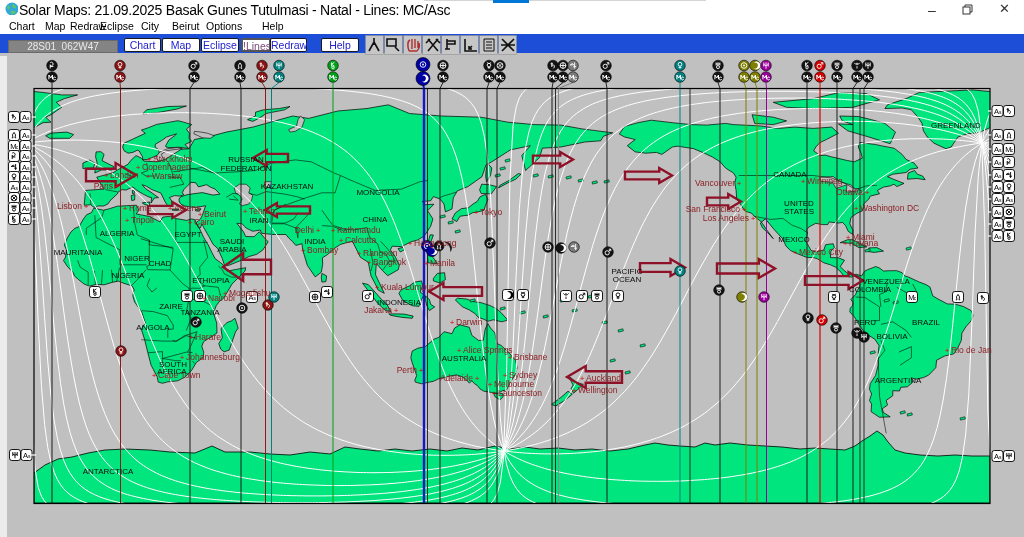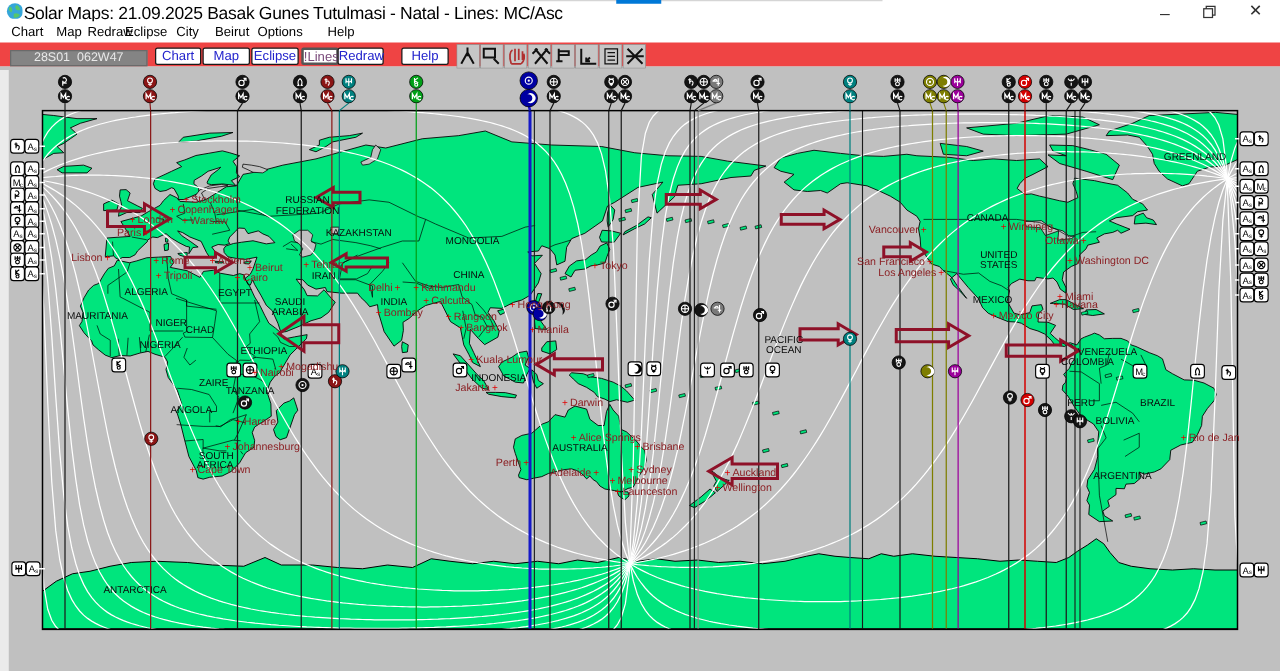--- a/index.html
+++ b/index.html
@@ -1,20 +1,20 @@
 <!DOCTYPE html>
 <html><head><meta charset="utf-8"><style>
 *{margin:0;padding:0;box-sizing:border-box}
 body{width:1024px;height:537px;font-family:"Liberation Sans",sans-serif;background:#fff;position:relative;overflow:hidden}
 .abs{position:absolute}
 #title{left:0;top:0;width:1024px;height:17px;background:#fff}
 #title .txt{position:absolute;left:19px;top:2px;font-size:14px;color:#000;letter-spacing:-0.25px}
 #menu{left:0;top:17px;width:1024px;height:17px;background:#fff}
 #menu span{position:absolute;top:3px;font-size:10.5px;color:#000}
-#toolbar{left:0;top:34px;width:1024px;height:19px;background:#ef4444}
+#toolbar{left:0;top:34px;width:1024px;height:19px;background:#1d4ed8}
 .coord{position:absolute;left:8px;top:6px;width:110px;height:13px;background:#848484;border:1px solid #6a6a6a;color:#e9e9e9;font-size:10px;text-align:center;line-height:12px}
 .tbtn{position:absolute;top:4px;height:14px;background:#fff;border:1px solid #1a1a1a;border-radius:2px;color:#2222cc;font-size:10.5px;text-align:center;line-height:12px}
 .wbtn{position:absolute;top:2px;font-size:14px;color:#333}
 </style></head><body>
 <svg class="abs" style="left:0;top:0" width="1024" height="537" xmlns="http://www.w3.org/2000/svg">
     <rect x="0" y="53" width="1024" height="484" fill="#c0c0c0"></rect>
 <rect x="0" y="56" width="7" height="481" fill="#ebebeb"></rect>
 <clipPath id="mapclip">
       <rect x="34" y="88.5" width="956" height="415.0"></rect>
     </clipPath>

